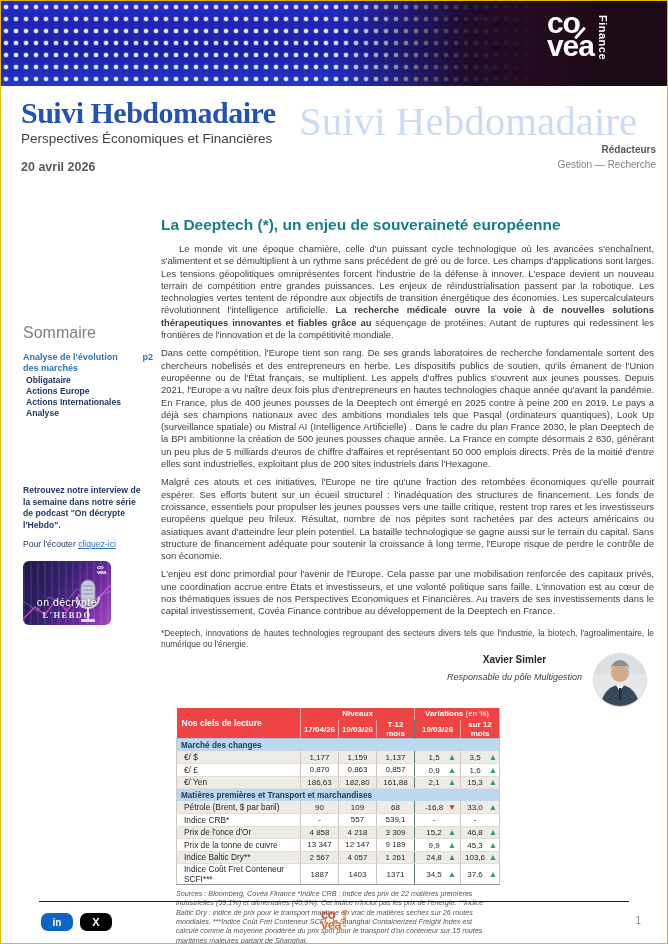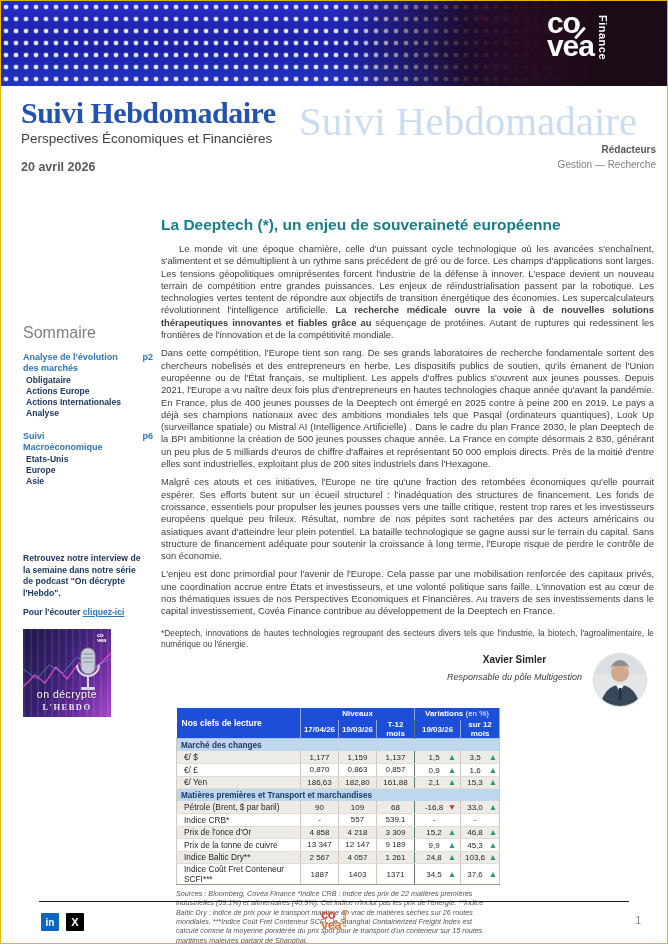--- a/index.html
+++ b/index.html
@@ -45,23 +45,23 @@
 
   .sommaire { font-size:16px; color:#7f7f7f; margin-bottom:10px; }
   .toc-sec { margin-bottom:12px; }
   .toc-title { display:flex; font-size:9px; font-weight:bold; color:#2e75b6; line-height:11px; cursor:pointer; }
   .toc-title .t { width:102px; }
   .toc-title .pg { margin-left:auto; }
   .toc-items { margin-top:1px; }
   .toc-item { font-size:8.6px; font-weight:bold; color:#1f3864; line-height:11px; padding-left:3px; cursor:pointer; }
   .podcast { margin-top:66px; }
   .podcast-text { font-size:8.6px; font-weight:bold; color:#1f3864; line-height:11.5px; width:118px; }
-  .podcast-listen { font-size:8.6px; font-weight:bold; color:#1f3864; margin-top:8px; }
+  .podcast-listen { font-size:8.6px; font-weight:normal; color:#1f3864; margin-top:8px; }
   .podcast-listen a { color:#2e75b6; text-decoration:underline; cursor:pointer; }
-  .cover { position:relative; width:88px; height:88px; margin-top:12px; border-radius:0; overflow:hidden;
+  .cover { position:relative; width:88px; height:64px; margin-top:12px; border-radius:6px; overflow:hidden;
     background-image:
       repeating-linear-gradient(90deg, rgba(255,255,255,.08) 0 2px, transparent 2px 7px),
       linear-gradient(120deg, #221648 0%, #35206e 40%, #6a2a9e 72%, #a647c8 100%); }
   .cover svg { position:absolute; }
   .cover .mini-covea { position:absolute; top:4px; right:5px; color:#fff; font-size:6px; font-weight:bold;
       line-height:.8; text-align:left; letter-spacing:-.3px; }
   .cover .l1 { position:absolute; left:0; right:0; bottom:17px; text-align:center; color:#fff;
       font-size:10.5px; letter-spacing:.5px; text-shadow:0 0 3px rgba(0,0,0,.6); }
   .cover .l2 { position:absolute; left:0; right:0; bottom:5px; text-align:center; color:#e8e2f2;
       font-family:"Liberation Serif", serif; font-size:8.5px; font-weight:bold; letter-spacing:1.5px; }
@@ -76,21 +76,21 @@
   .sig-text { position:absolute; right:72px; top:0; text-align:center; }
   .sig-name { font-size:10px; font-weight:bold; color:#262626; }
   .sig-role { font-size:9px; font-style:italic; color:#3d3d3d; margin-top:7px; }
   .avatar { position:absolute; right:8px; top:0; width:52px; height:52px; border-radius:50%;
       overflow:hidden; box-shadow:0 0 0 1px #d8d8d8; }
 
   
   .tbl-wrap { margin:6px 0 0 15px; width:319px; }
   table.keys { border-collapse:collapse; width:319px; table-layout:fixed; }
   table.keys th, table.keys td { font-size:8px; padding:0 2px; height:12.5px; }
-  table.keys thead th { background:#1d4ed8; color:#fff; font-weight:bold;
+  table.keys thead th { background:#ef4444; color:#fff; font-weight:bold;
       border-right:1px solid rgba(255,255,255,.5); text-align:center; }
   table.keys thead .tname { text-align:left; padding-left:5px; font-size:8.5px; }
   table.keys thead .light { font-weight:normal; }
   col.c-lbl { width:124px; } col.c-v { width:38px; } col.c-var1 { width:46px; } col.c-var2 { width:39px; }
   tr.section td { background:#bdd7ee; color:#1f3864; font-weight:bold; font-size:8.2px;
       padding-left:4px; border-top:1px solid #a9c4de; }
   tr.datarow td { border-right:1px solid #cfc7ba; border-bottom:1px solid #e2ddd3; }
   tr.datarow td.lbl { text-align:left; padding-left:7px; color:#262626; font-size:8.3px; }
   tr.datarow td.num { text-align:center; color:#262626; }
   tr.datarow td.var { text-align:right; white-space:nowrap; padding-right:2px; }
@@ -102,21 +102,21 @@
   table.keys tbody:last-child tr:last-child td { border-bottom:1.5px solid #9a9488; }
   tbody tr.datarow:nth-child(even) { background:#edebe5; }
 
   .sources { width:320px; margin:4px 0 0 15px; font-size:7.2px; font-style:italic;
       color:#555; line-height:9.3px; text-align:left; }
 
   
   .footer { position:absolute; left:0; right:0; bottom:0; height:42px; }
   .foot-line { border-top:1.5px solid #1a1a1a; margin:0 38px; }
   .socials { position:absolute; left:40px; top:12px; display:flex; gap:7px; }
-  .icn { width:18px; height:18px; border-radius:1px; display:flex; align-items:center;
+  .icn { width:32px; height:18px; border-radius:7px; display:flex; align-items:center;
       justify-content:center; color:#fff; cursor:pointer; }
   .icn.li { background:#0a66c2; font-size:10px; font-weight:bold; }
   .icn.x { background:#000; font-size:11px; font-weight:900; }
   .foot-logo { position:absolute; left:50%; top:9px; transform:translateX(-50%); display:flex; }
   .foot-logo .w { font-weight:bold; font-size:13px; line-height:.8; letter-spacing:-.5px; }
   .foot-logo .w .r1 { color:#d7422d; } .foot-logo .w .r2 { color:#e2702a; }
   .foot-logo .f { writing-mode:vertical-rl; font-size:4.5px; color:#e2702a; font-weight:bold; margin-left:1px; }
   .page-num { position:absolute; right:26px; top:14px; font-size:10px; color:#808080; }
 </style>
 </head>
@@ -156,31 +156,20 @@
           <span class="pg">p2</span>
         </div>
         <div class="toc-items">
           <div class="toc-item">Obligataire</div>
           <div class="toc-item">Actions Europe</div>
           <div class="toc-item">Actions Internationales</div>
           <div class="toc-item">Analyse</div>
         </div>
       </div>
 
-      <div class="toc-sec">
-        <div class="toc-title">
-          <span class="t">Suivi Macroéconomique</span>
-          <span class="pg">p6</span>
-        </div>
-        <div class="toc-items">
-          <div class="toc-item">Etats-Unis</div>
-          <div class="toc-item">Europe</div>
-          <div class="toc-item">Asie</div>
-        </div>
-      </div>
 
       <div class="podcast">
         <div class="podcast-text">Retrouvez notre interview de la semaine dans notre série de podcast  "On décrypte l'Hebdo".</div>
         <div class="podcast-listen">
           <span>Pour l'écouter </span><a>cliquez-ici</a>
         </div>
         <div class="cover">
           <svg width="88" height="88" viewBox="0 0 88 88">
             <polyline points="0,58 12,46 22,54 33,38 44,50 56,34 68,44 88,24" fill="none" stroke="#ff4fd8" stroke-width="1.4" opacity=".75"></polyline>
             <polyline points="0,40 14,50 26,36 40,44 54,28 70,38 88,30" fill="none" stroke="#7fb6ff" stroke-width="1" opacity=".5"></polyline>

